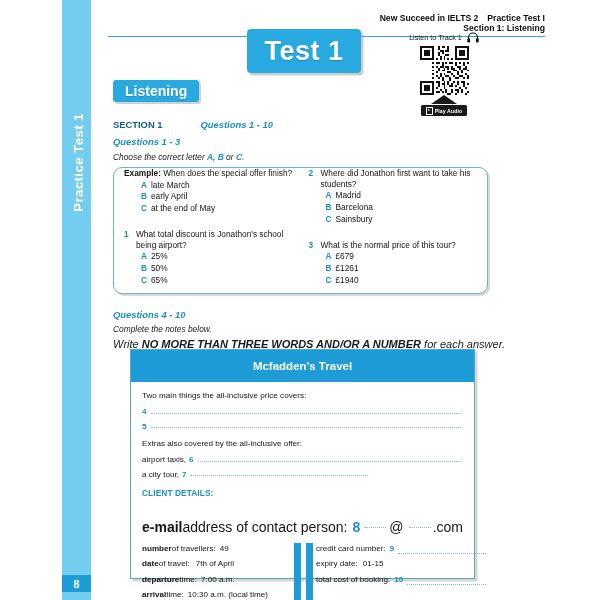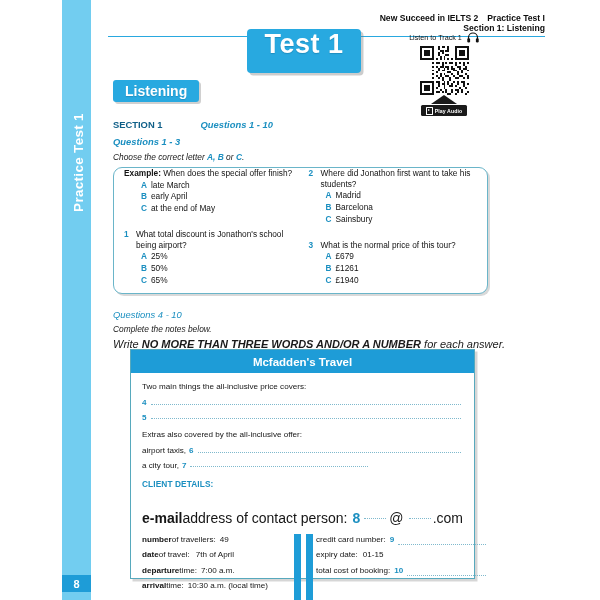--- a/index.html
+++ b/index.html
@@ -84,20 +84,21 @@
   #test-badge {
     position: absolute;
     left: 247px;
     top: 29px;
     width: 114px;
     height: 44px;
     background: #28a9e0;
     border-radius: 4px;
     box-shadow: 2.5px 2.5px 0 rgba(120,120,120,0.38);
     display: flex;
+    align-items: center;
     justify-content: center;
   }
   #test-badge-text {
     color: #ffffff;
     font-weight: bold;
     font-size: 27px;
     letter-spacing: 0.5px;
     text-shadow: 0 1px 1px rgba(0,60,95,0.25);
   }
 
@@ -282,21 +283,21 @@
     width: 10px;
     flex: none;
   }
 
   
   #q4-10-heading {
     position: absolute;
     left: 113px;
     top: 309px;
     font-size: 9.4px;
-    font-weight: normal;
+    font-weight: bold;
     font-style: italic;
     color: #1b8fc0;
   }
   #q4-10-instruction1 {
     position: absolute;
     left: 113px;
     top: 324px;
     font-size: 8.4px;
     font-style: italic;
     color: #1a1a1a;
@@ -318,21 +319,21 @@
     left: 130px;
     top: 349px;
     width: 345px;
     height: 230px;
     border: 1.1px solid #57a9bd;
     background: #ffffff;
     box-shadow: 2.5px 2.5px 0 rgba(120,120,120,0.3);
     box-sizing: border-box;
   }
   #notes-title-bar {
-    height: 23px;
+    height: 32px;
     background: #1e9cd7;
     display: flex;
     align-items: center;
     justify-content: center;
   }
   #notes-title {
     color: #ffffff;
     font-weight: bold;
     font-size: 11.5px;
   }

